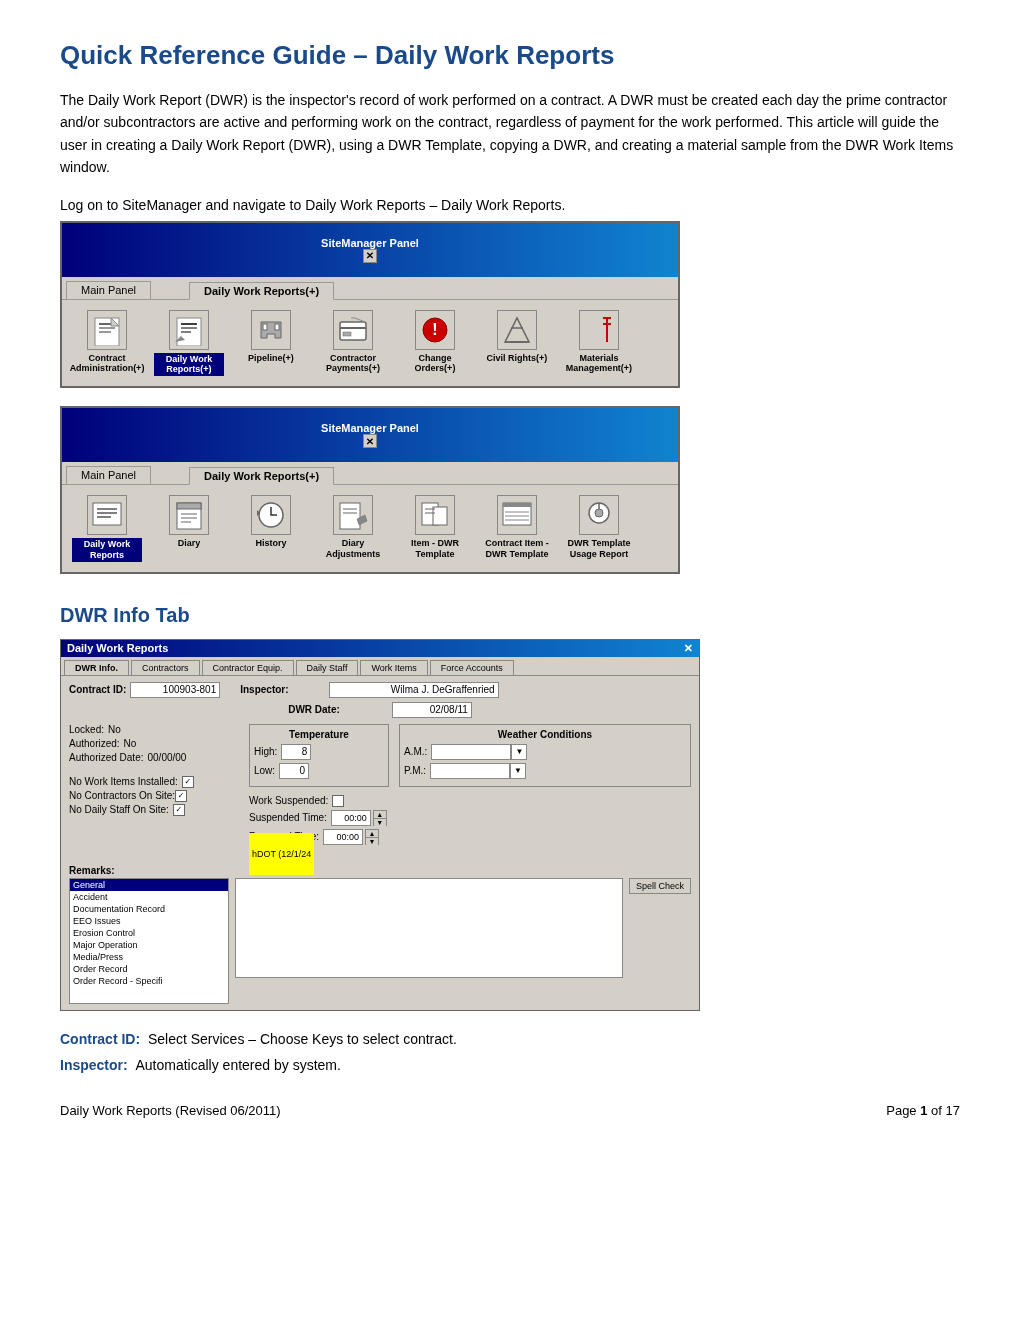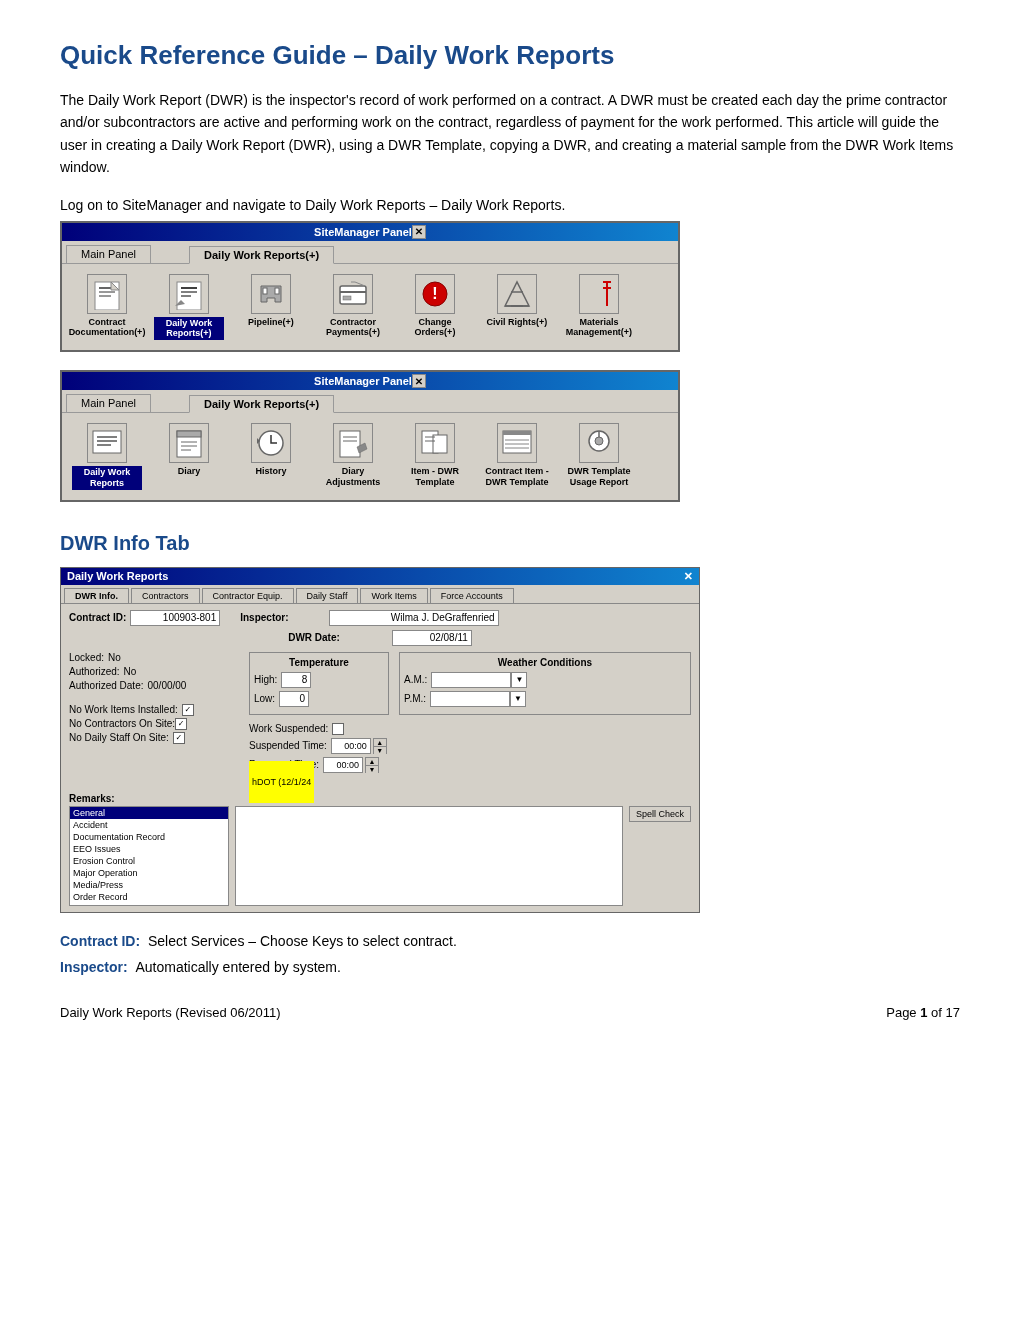--- a/index.html
+++ b/index.html
@@ -35,24 +35,25 @@
       margin-bottom: 18px;
       width: 620px;
       font-family: 'Tahoma', Arial, sans-serif;
       font-size: 11px;
     }
     .sm-panel-titlebar {
       background: linear-gradient(to right, #00007a, #1084d0);
       color: #fff;
       font-size: 11px;
       font-weight: bold;
-      padding: 2px 6px;
-      display: flex;
-      justify-content: center;
-      align-items: center;
+      padding: 14px 6px;
+      display: flex;
+      justify-content: space-between;
+      align-items: center;
+      flex-direction: column;
     }
     .sm-panel-titlebar .close-btn {
       background: #d4d0c8;
       border: 1px solid #888;
       color: #000;
       font-size: 10px;
       width: 14px;
       height: 14px;
       display: flex;
       align-items: center;
@@ -242,21 +243,21 @@
     .weather-title {
       font-weight: bold;
       font-size: 10px;
       text-align: center;
       margin-bottom: 4px;
     }
     .remarks-list {
       border: 1px solid #888;
       background: #fff;
       width: 160px;
-      height: 100px;
+      height: 126px;
       overflow-y: auto;
       font-size: 9px;
     }
     .remarks-list-item {
       padding: 1px 3px;
       cursor: pointer;
     }
     .remarks-list-item.selected {
       background: #00007a;
       color: #fff;
@@ -350,21 +351,21 @@
       <div class="sm-icon-item">
         <div class="sm-icon-box">
           <svg width="32" height="32" viewBox="0 0 32 32">
               <rect x="4" y="4" width="24" height="28" fill="#fff" stroke="#888" stroke-width="1"></rect>
               <line x1="8" y1="10" x2="24" y2="10" stroke="#333" stroke-width="1.5"></line>
               <line x1="8" y1="14" x2="24" y2="14" stroke="#333" stroke-width="1"></line>
               <line x1="8" y1="18" x2="20" y2="18" stroke="#333" stroke-width="1"></line>
               <path d="M20 4 L28 12 L20 12 Z" fill="#d4d0c8" stroke="#888"></path>
             </svg>
         </div>
-        <div class="sm-icon-label">Contract Documentation(+)</div>
+        <div class="sm-icon-label">Contract Administration(+)</div>
       </div>
 
       <div class="sm-icon-item">
         <div class="sm-icon-box">
           <svg width="32" height="32" viewBox="0 0 32 32">
               <rect x="4" y="4" width="24" height="28" fill="#fff" stroke="#888" stroke-width="1"></rect>
               <line x1="8" y1="10" x2="24" y2="10" stroke="#000" stroke-width="1.5"></line>
               <line x1="8" y1="14" x2="24" y2="14" stroke="#000" stroke-width="1"></line>
               <line x1="8" y1="18" x2="18" y2="18" stroke="#000" stroke-width="1"></line>
               <path d="M2 28 L8 22 L12 26 Z" fill="#888"></path>

